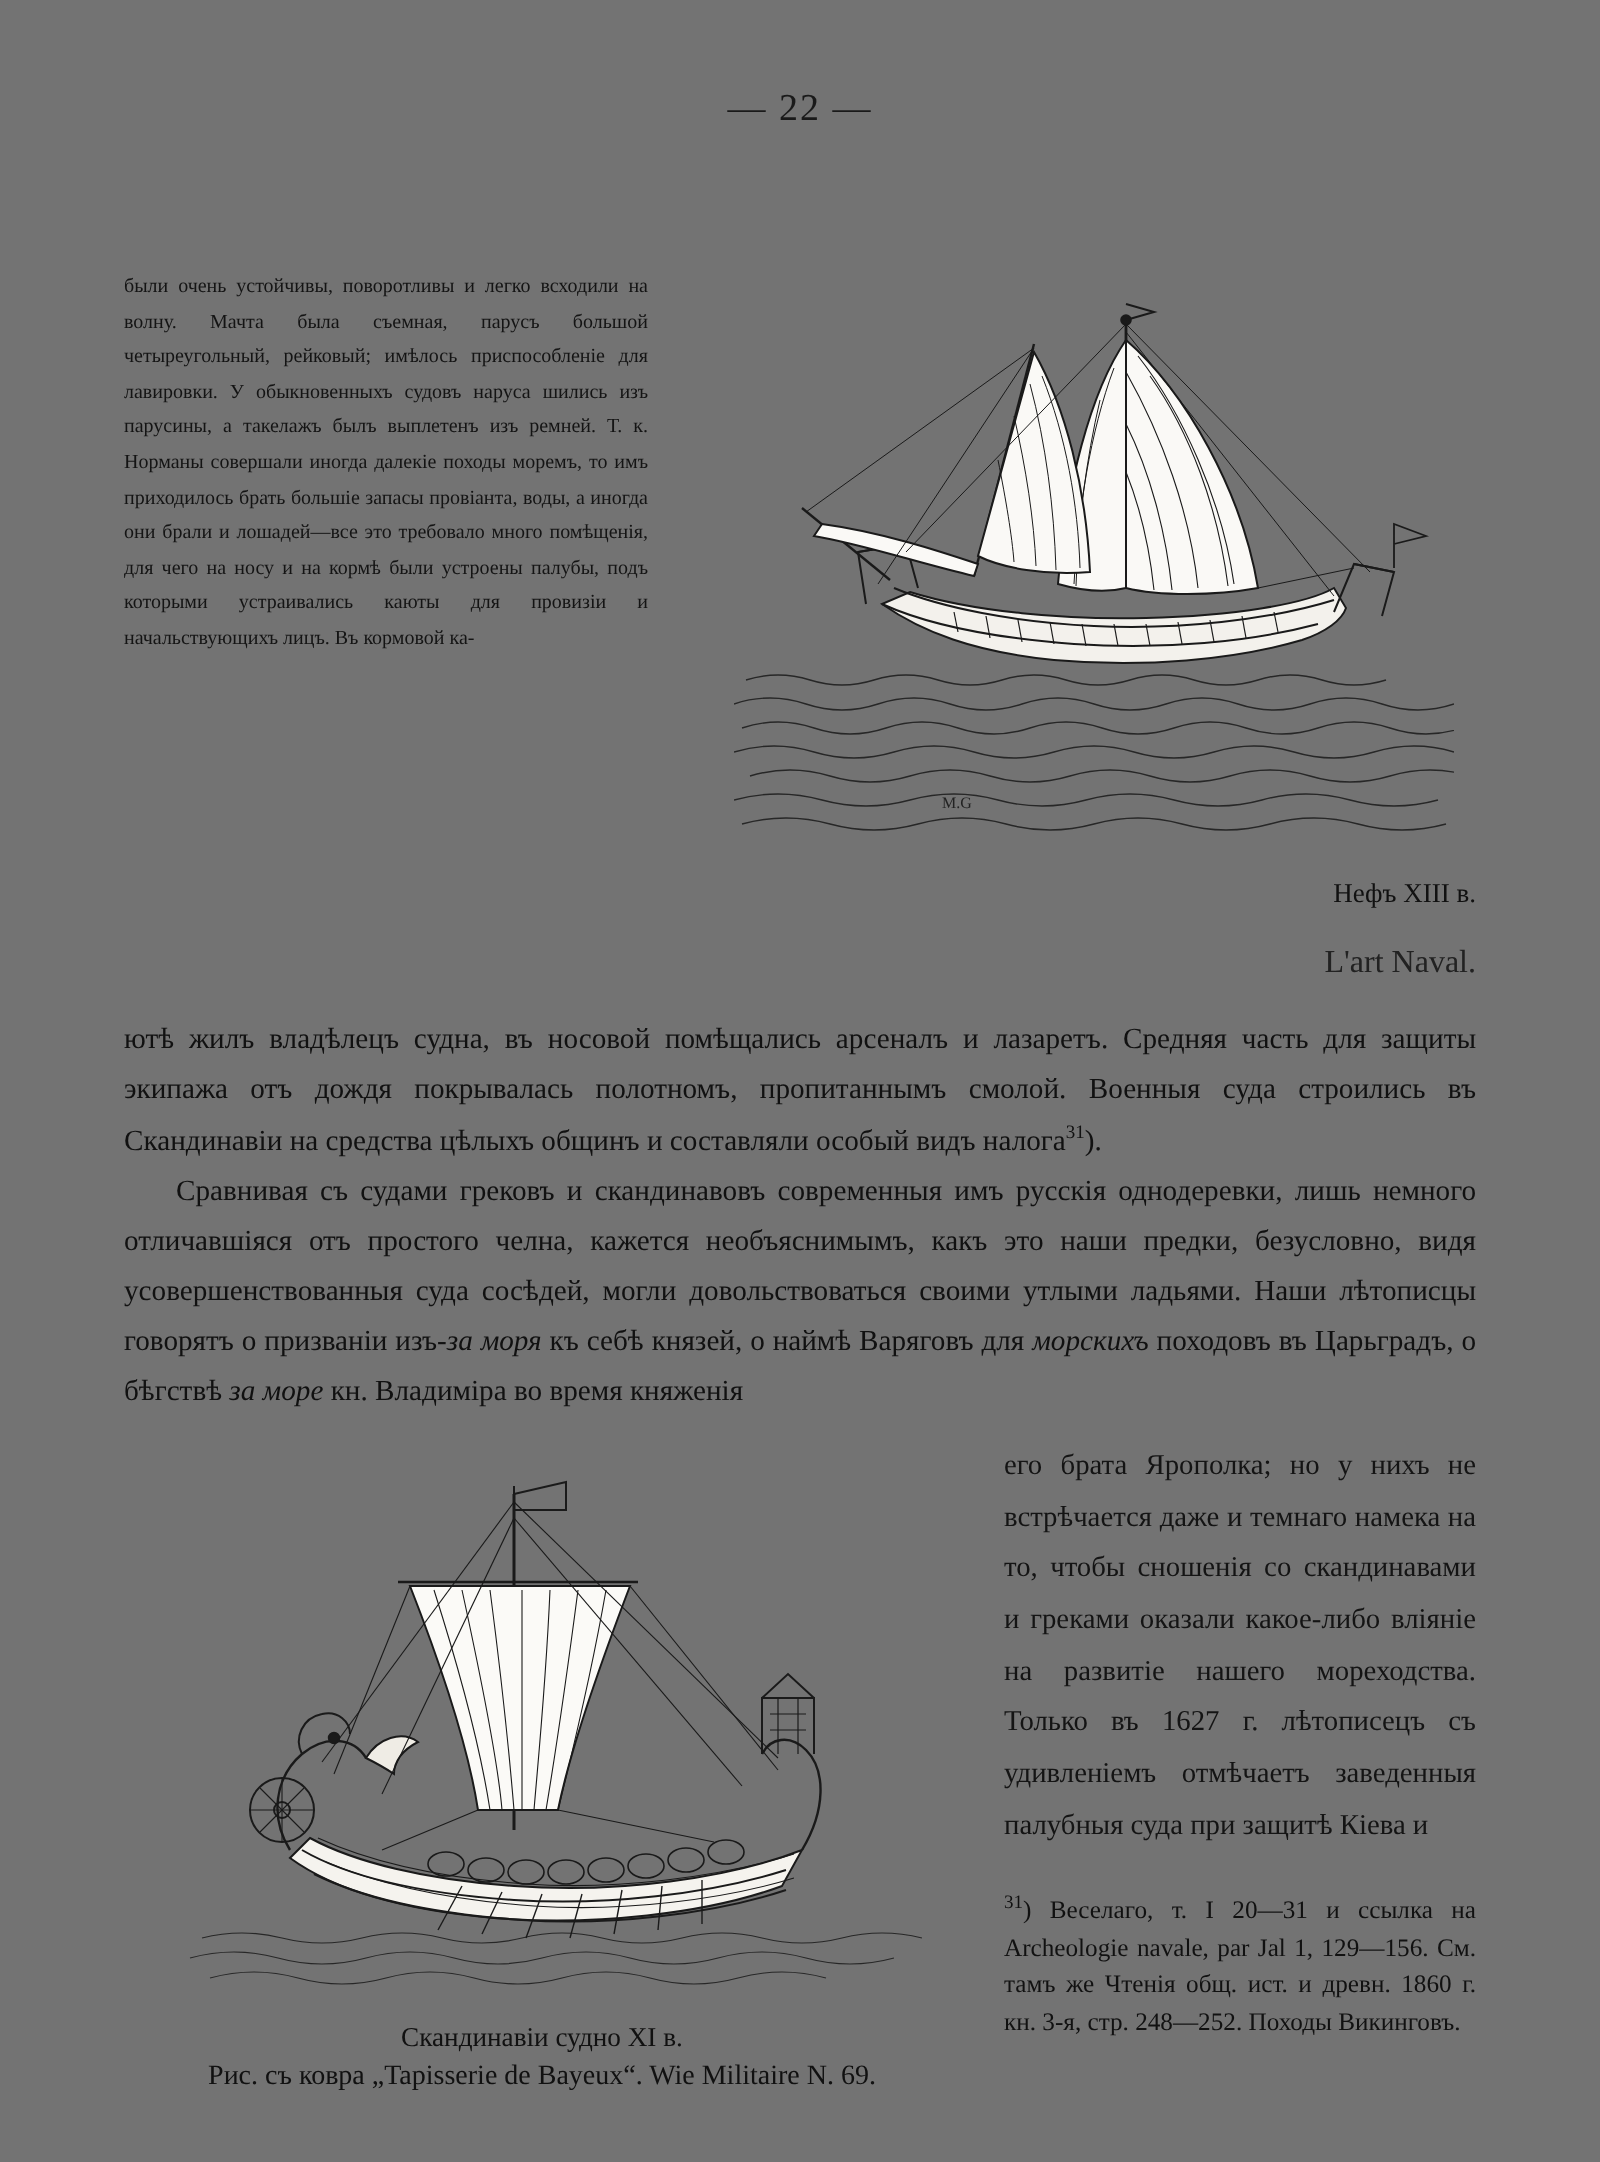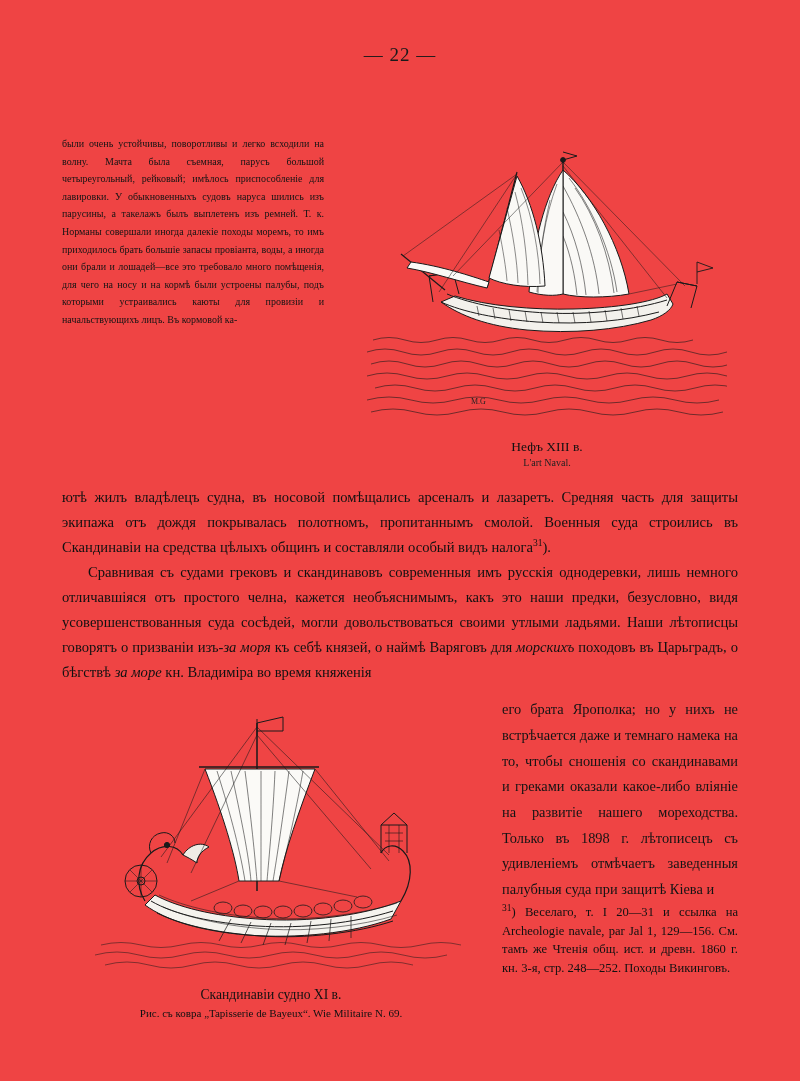--- a/index.html
+++ b/index.html
@@ -13,21 +13,21 @@
     font-family: "Liberation Serif", serif;
     color: #111;
     position: relative;
     overflow: hidden;
   }
   .page {
     position: absolute;
     left: 0; top: 0;
     width: 800px;
     height: 1081px;
-    background: #ef4444;
+    background: #737373;
   }
   .page-number {
     position: absolute;
     top: 44px;
     left: 0;
     width: 800px;
     text-align: center;
     font-size: 19px;
     letter-spacing: 1px;
     color: #1a1a1a;
@@ -64,27 +64,27 @@
   }
   .fig-ship1 {
     width: 360px;
     height: 300px;
     margin: 38px auto 0 auto;
     position: relative;
   }
   .fig-caption {
     font-size: 13.5px;
     line-height: 1.3;
-    text-align: center;
+    text-align: right;
     margin-top: 12px;
     color: #111;
   }
   .fig-caption .sub {
-    font-size: 10px;
-    margin-top: 0;
+    font-size: 16px;
+    margin-top: 16px;
     color: #222;
   }
   .clear { clear: both; }
 
   
   .fullwidth {
     font-size: 14.6px;
     line-height: 1.72;
     text-align: justify;
     color: #111;
@@ -115,33 +115,34 @@
   .col-right {
     float: right;
     width: 236px;
     font-size: 14.4px;
     line-height: 1.78;
     text-align: justify;
     color: #141414;
   }
   .col-right p { margin: 0; }
   .footnote {
+    margin-top: 20px;
     font-size: 12.6px;
     line-height: 1.46;
     text-align: justify;
     color: #111;
   }
   .footnote sup { font-size: 9.5px; vertical-align: super; }
   .caption2 {
     font-size: 13.6px;
     margin-top: 14px;
     text-align: center;
   }
   .caption2 .sub {
-    font-size: 11px;
+    font-size: 14px;
     margin-top: 4px;
   }
   svg { display: block; }
 </style>
 </head>
 <body>
 
 <div class="page">
 
   <div class="page-number">— 22 —</div>
@@ -249,21 +250,21 @@
     </div>
 
     <div class="fullwidth">
       <p><span>ютѣ жилъ владѣлецъ судна, въ носовой помѣщались арсеналъ и лазаретъ. Средняя часть для защиты экипажа отъ дождя покрывалась полотномъ, пропитаннымъ смолой. Военныя суда строились въ Скандинавіи на средства цѣлыхъ общинъ и составляли особый видъ налога</span><sup>31</sup><span>).</span></p>
       <p class="indent"><span>Сравнивая съ судами грековъ и скандинавовъ современныя имъ русскія однодеревки, лишь немного отличавшіяся отъ простого челна, кажется необъяснимымъ, какъ это наши предки, безусловно, видя усовершенствованныя суда сосѣдей, могли довольствоваться своими утлыми ладьями. Наши лѣтописцы говорятъ о призваніи изъ-</span><i>за моря</i><span> къ себѣ князей, о наймѣ Варяговъ для </span><i>морскихъ</i><span> походовъ въ Царьградъ, о бѣгствѣ </span><i>за море</i><span> кн. Владиміра во время княженія</span></p>
     </div>
 
     <div class="bottom-block">
 
       <div class="col-right">
-        <p>его брата Ярополка; но у нихъ не встрѣчается даже и темнаго намека на то, чтобы сношенія со скандинавами и греками оказали какое-либо вліяніе на развитіе нашего мореходства. Только въ 1898 г. лѣтописецъ съ удивленіемъ отмѣчаетъ заведенныя палубныя суда при защитѣ Кіева и</p>
+        <p>его брата Ярополка; но у нихъ не встрѣчается даже и темнаго намека на то, чтобы сношенія со скандинавами и греками оказали какое-либо вліяніе на развитіе нашего мореходства. Только въ 1627 г. лѣтописецъ съ удивленіемъ отмѣчаетъ заведенныя палубныя суда при защитѣ Кіева и</p>
         <div class="footnote"><sup>31</sup><span>) Веселаго, т. I 20—31 и ссылка на Archeologie navale, par Jal 1, 129—156. См. тамъ же Чтенія общ. ист. и древн. 1860 г. кн. 3-я, стр. 248—252. Походы Викинговъ.</span></div>
       </div>
 
       <div class="fig-left">
         <div class="fig-ship2">
           <svg viewBox="0 0 400 268" width="400" height="268" aria-hidden="true">
             <g stroke="#1a1a1a" fill="none" stroke-width="1">
 
               <path d="M186 186 L186 18" stroke-width="1.5"></path>
 

